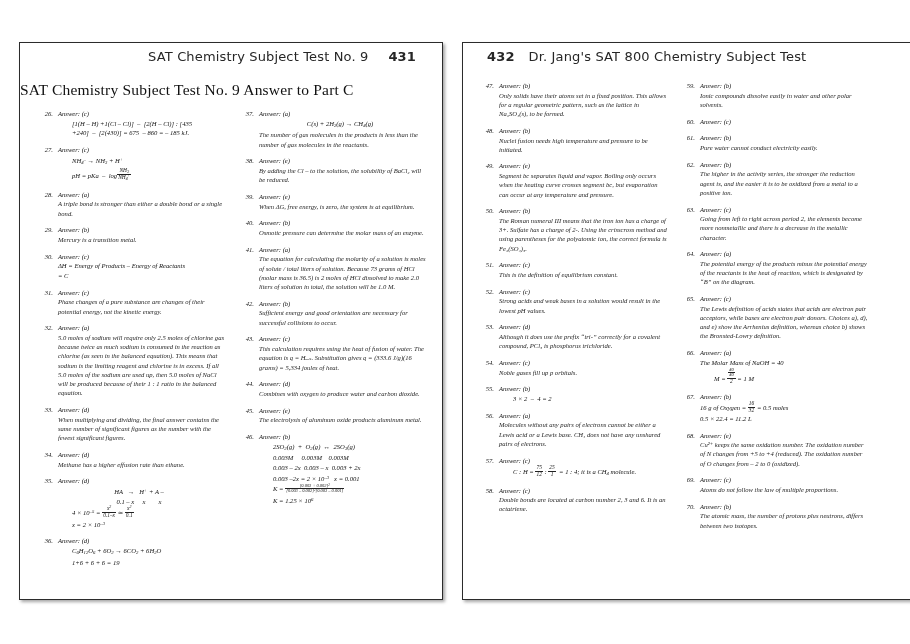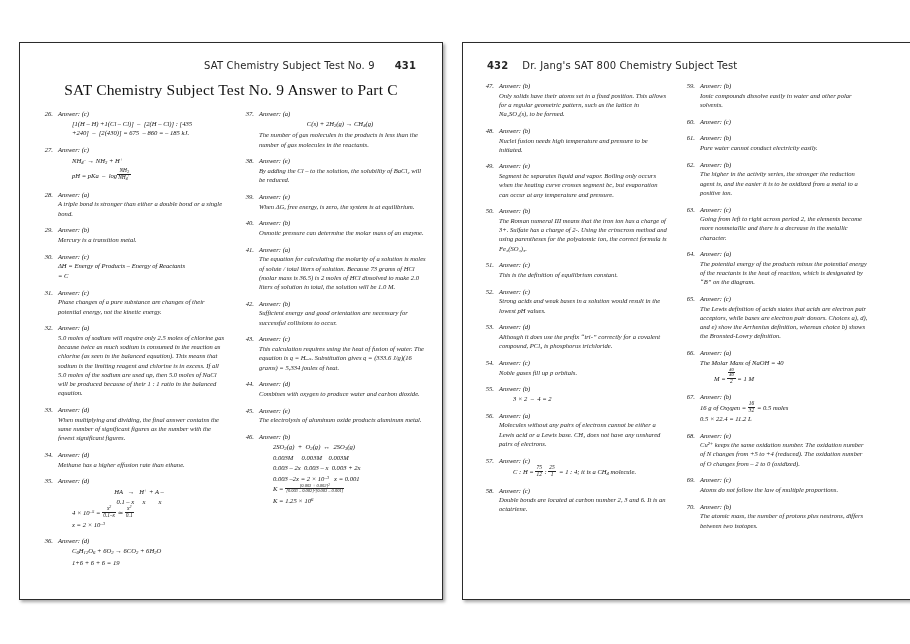--- a/index.html
+++ b/index.html
@@ -28,39 +28,39 @@
     border: 1px solid #2b2b2b;
     box-shadow: 2px 2px 3px rgba(0,0,0,0.35);
     box-sizing: border-box;
     overflow: hidden;
   }
   .page-left  { left: 19px;  width: 424px; }
   .page-right { left: 462px; width: 508px; }
 
   .running-head {
     position: absolute;
-    top: 17px;
+    top: 6px;
     font-family: "DejaVu Sans", "Liberation Sans", sans-serif;
-    font-size: 10px;
+    font-size: 13px;
     letter-spacing: 0.15px;
     color: #262626;
     white-space: nowrap;
   }
   .rh-left  { right: 26px; }
   .rh-right { left: 24px; }
   .rh-pageno { font-weight: 600; }
   .rh-gap-l { display: inline-block; width: 20px; }
   .rh-gap-r { display: inline-block; width: 14px; }
 
   .page-title {
     position: absolute;
     top: 38px;
     left: 0;
     right: 0;
-    text-align: center;
+    text-align: left;
     font-family: "Liberation Serif", "DejaVu Serif", serif;
     font-size: 15.5px;
     font-weight: 400;
     letter-spacing: 0.2px;
     color: #111;
   }
 
   .cols {
     position: absolute;
     display: flex;

